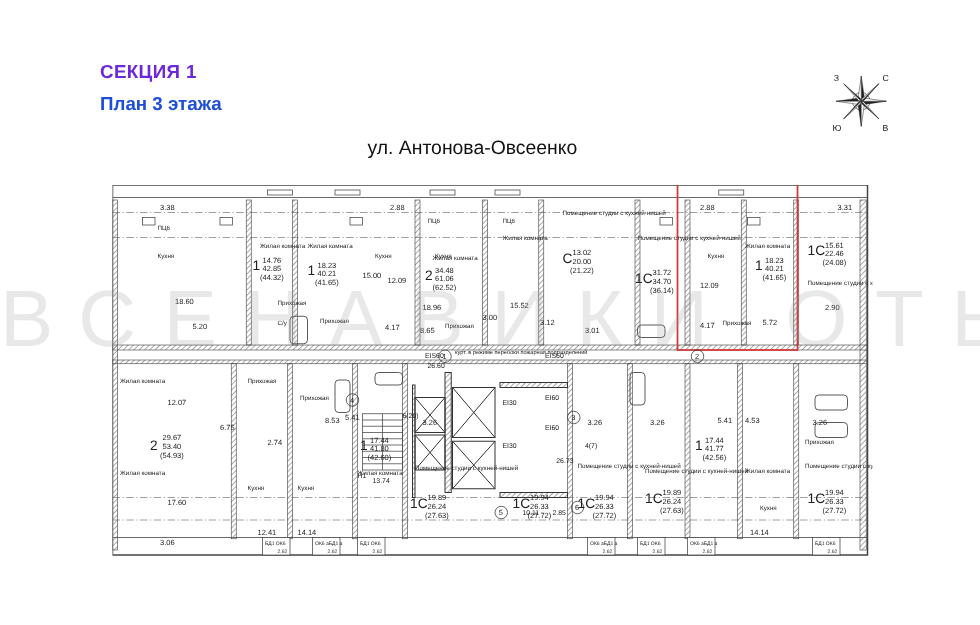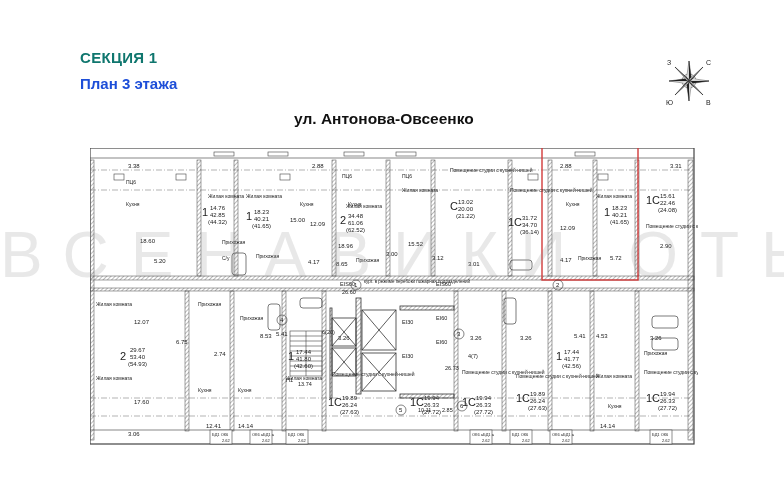--- a/index.html
+++ b/index.html
@@ -1,19 +1,19 @@
 <!DOCTYPE html>
 <html><head>
 <meta charset="utf-8">
 <style>
   html, body { margin:0; padding:0; background:#ffffff; }
   body { width:784px; height:500px; position:relative; overflow:hidden; font-family:"Liberation Sans", sans-serif; color:#111; }
-  .hdr-section { position:absolute; left:80px; top:49px; font-size:15px; font-weight:bold; color:#0f766e; letter-spacing:0.3px; }
+  .hdr-section { position:absolute; left:80px; top:49px; font-size:15px; font-weight:bold; color:#6d28d9; letter-spacing:0.3px; }
   .hdr-plan { position:absolute; left:80px; top:75px; font-size:15px; font-weight:bold; color:#1d4ed8; }
-  .street { position:absolute; left:294px; top:110px; font-size:15.5px; font-weight:bold; color:#111; }
+  .street { position:absolute; left:294px; top:110px; font-size:15.5px; font-weight:normal; color:#111; }
   .compass { position:absolute; left:660px; top:52px; width:58px; height:58px; }
   .plan { position:absolute; left:90px; top:148px; width:608px; height:300px; }
   .watermark { position:absolute; left:0; top:218px; width:784px; text-align:center; font-size:64px; letter-spacing:22px; color:rgba(150,150,150,0.22); font-family:"Liberation Sans", sans-serif; pointer-events:none; white-space:nowrap; }
   .lbl { font-family:"Liberation Sans", sans-serif; fill:#222; }
 </style>
 </head>
 <body>
 
 <div class="hdr-section">СЕКЦИЯ 1</div>
 <div class="hdr-plan">План 3 этажа</div>

